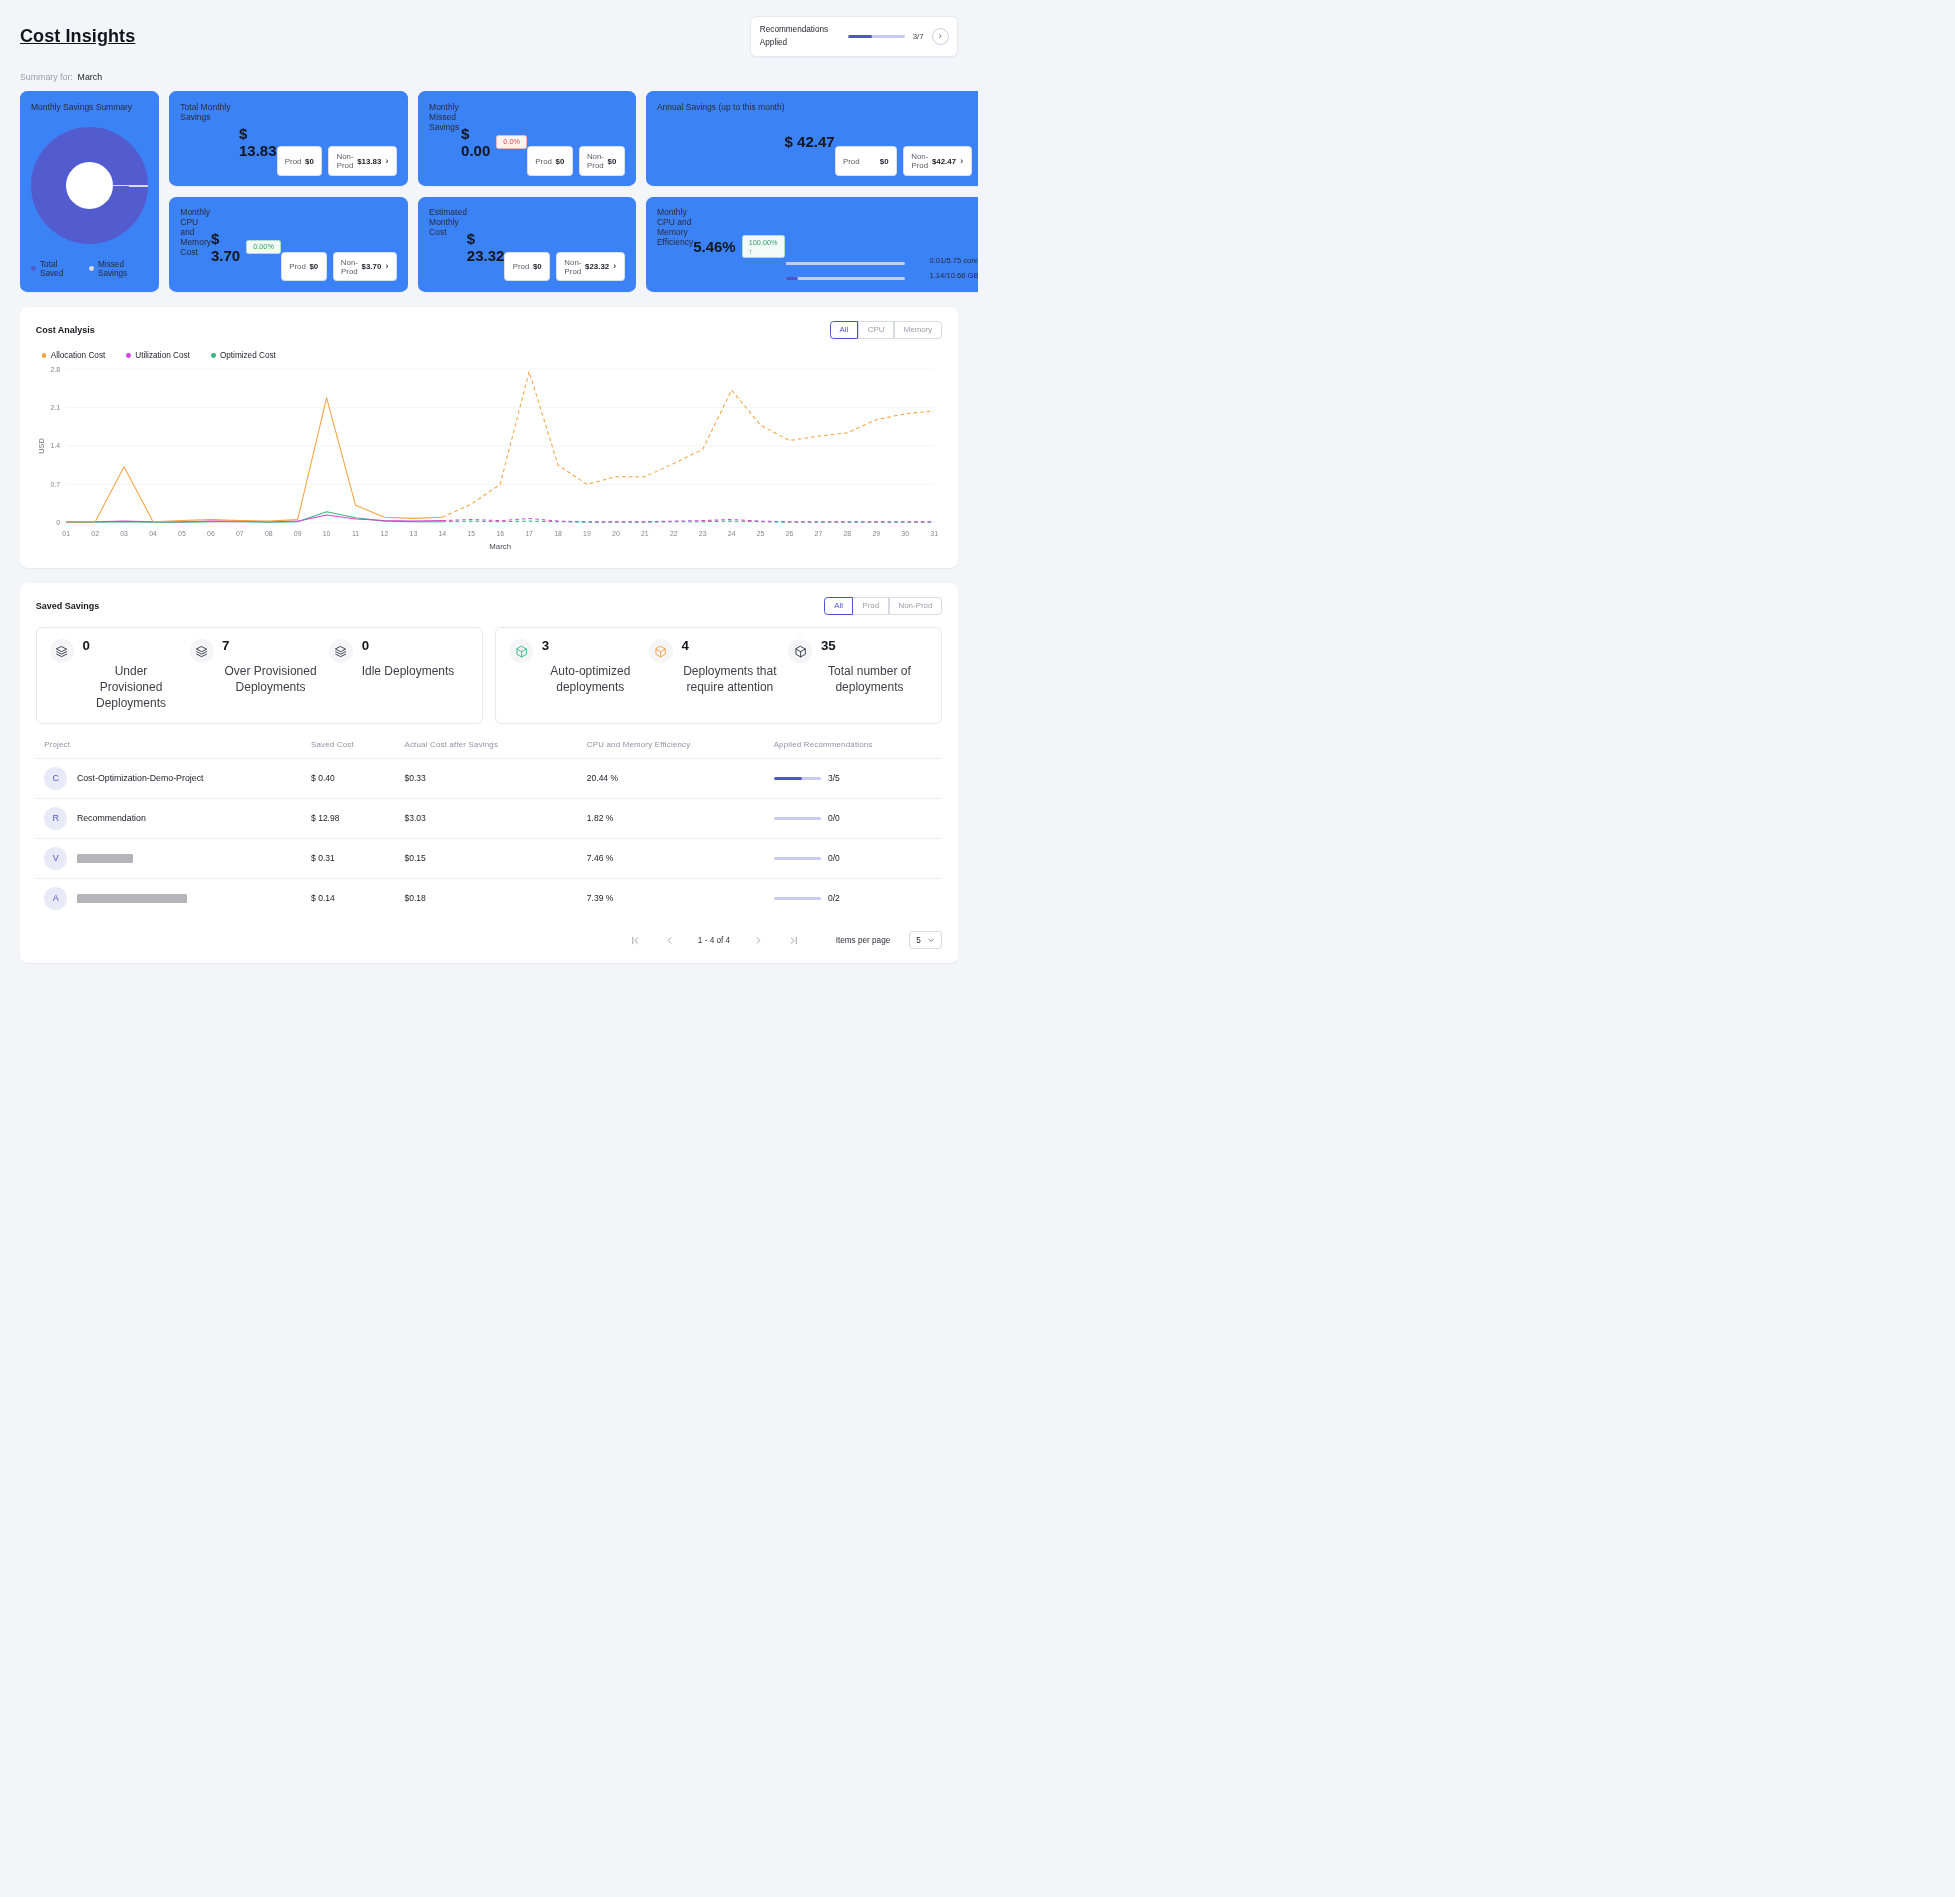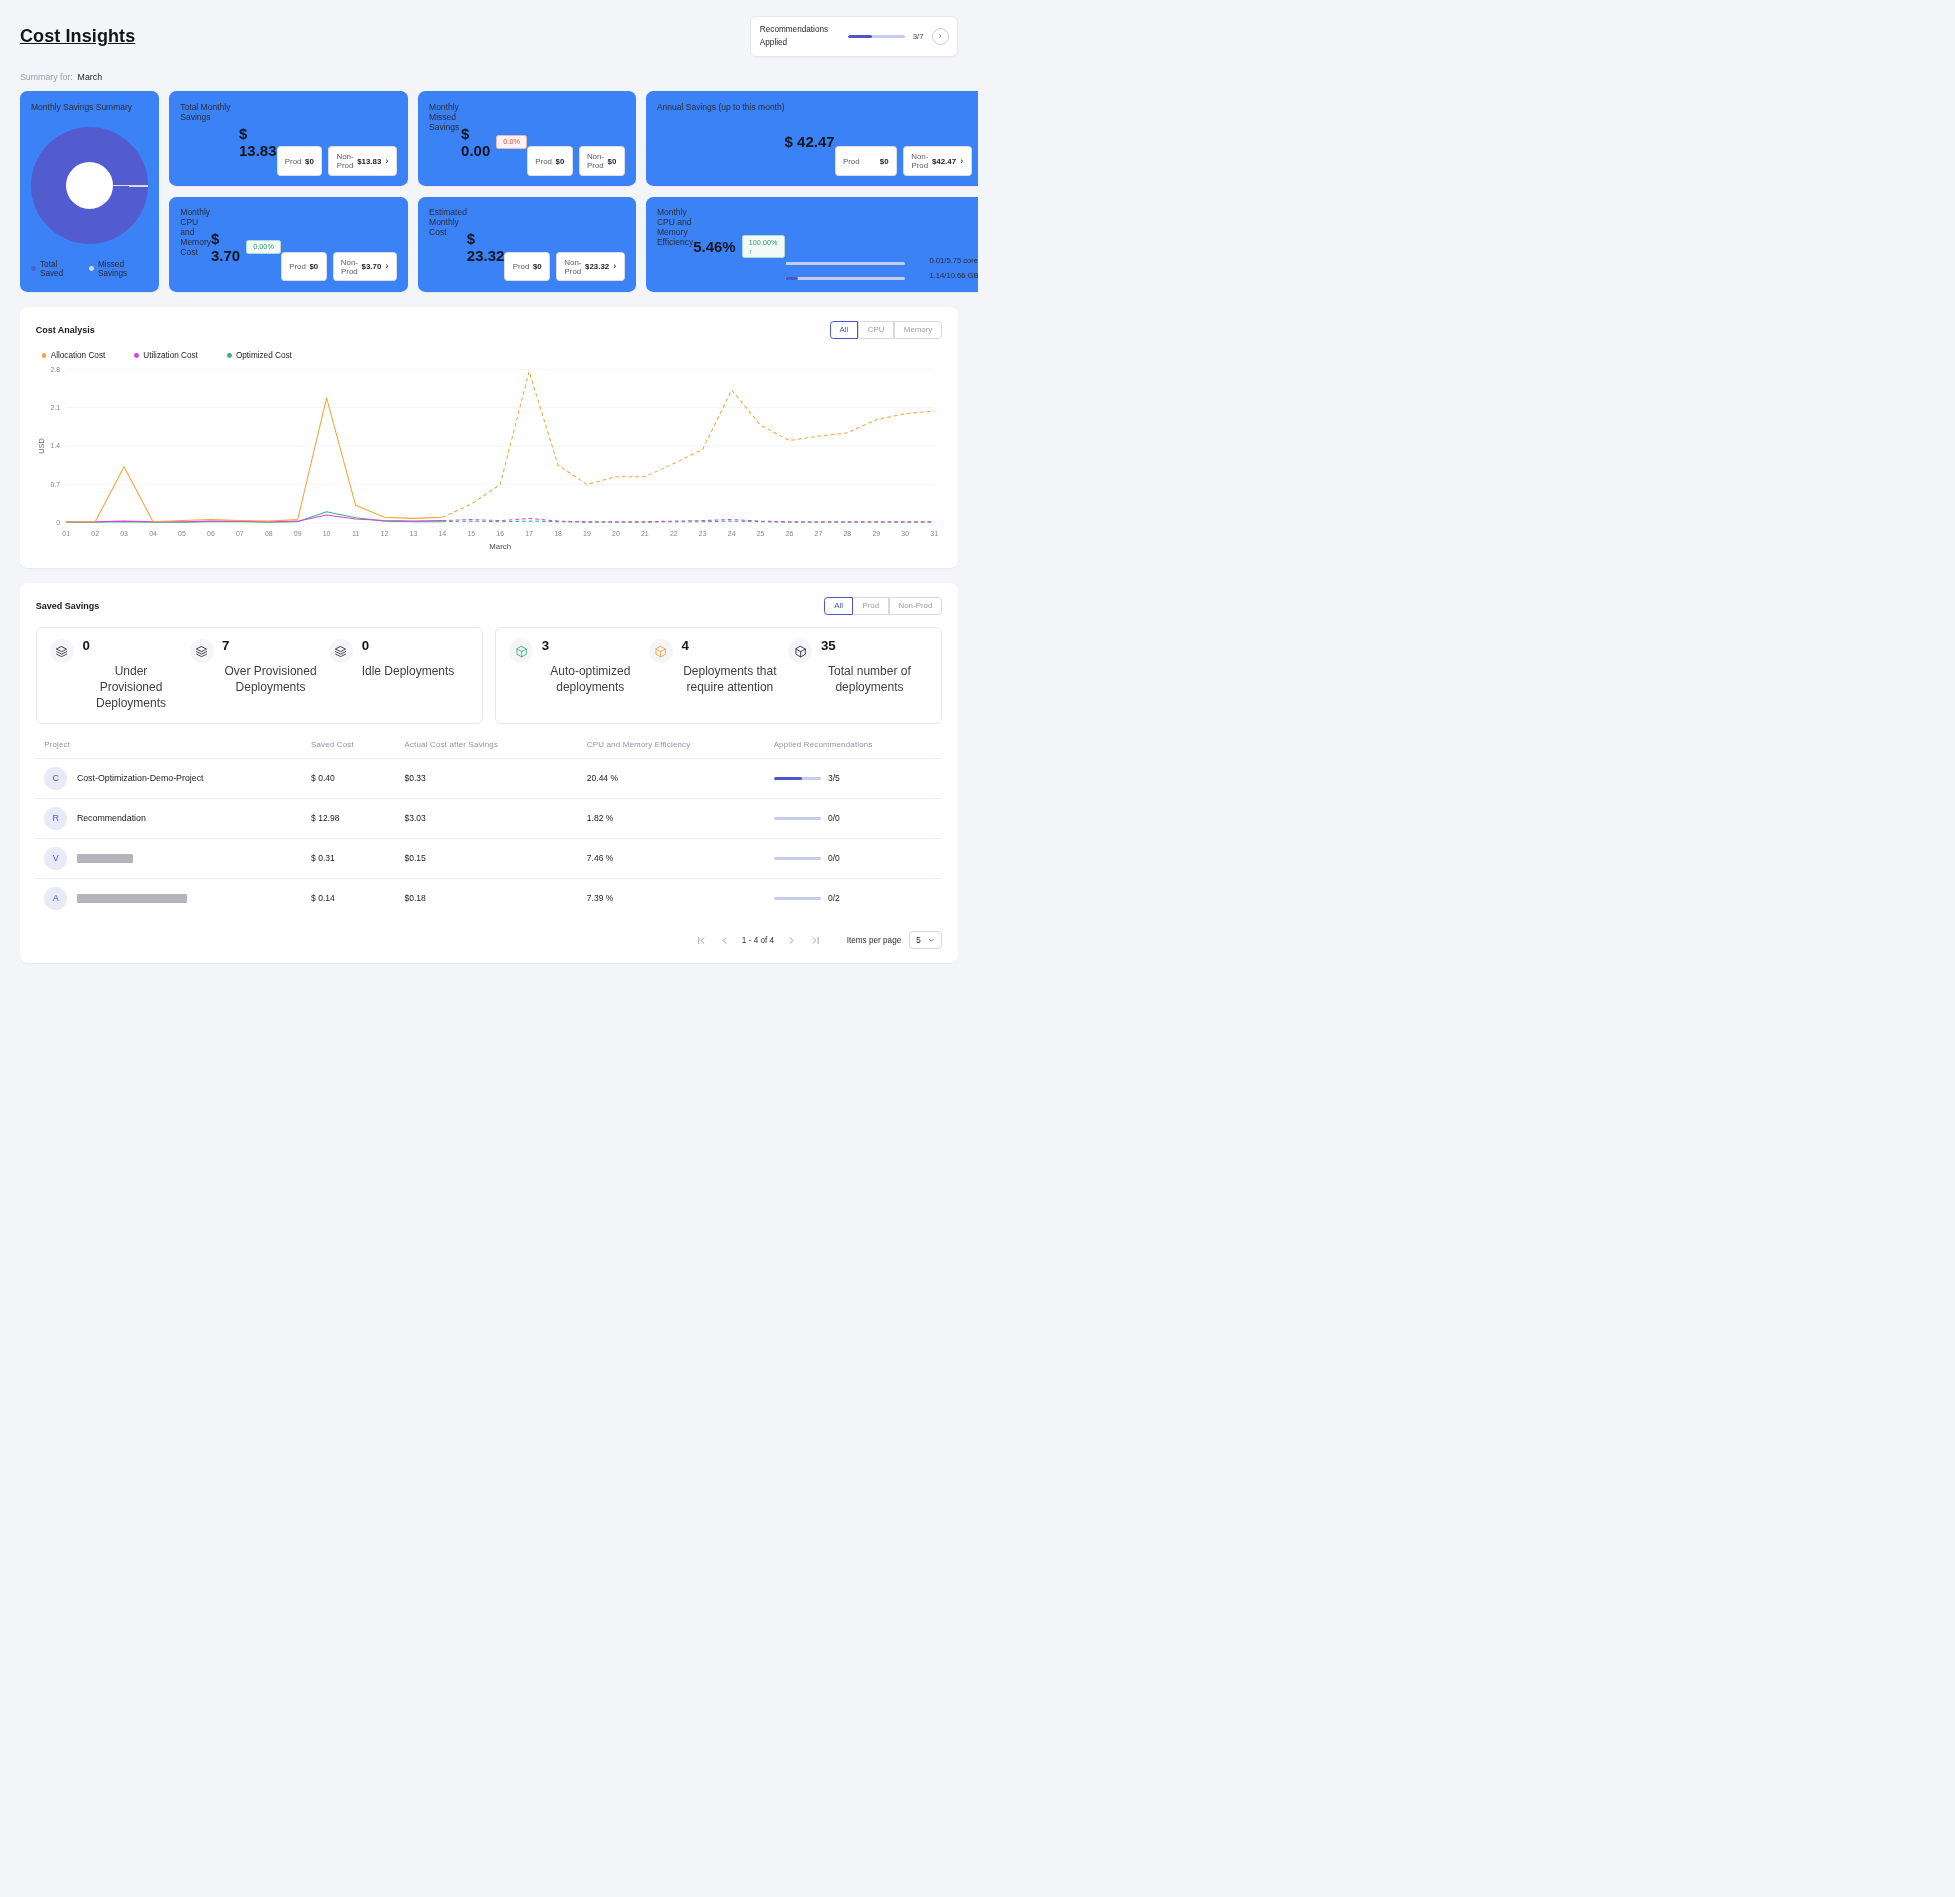--- a/index.html
+++ b/index.html
@@ -59,21 +59,21 @@
   .section-head { display:flex; justify-content:space-between; align-items:center; }
   .section-title { font-size:9px; font-weight:600; color:#18181f; }
   .seg { display:flex; }
   .seg .seg-btn { font-size:7.9px; padding:3.6px 9px; border:0.6px solid #d8d9e3; background:#fff; color:#9b9ba8;
              cursor:pointer; font-family:inherit; }
   .seg .seg-btn:first-child { border-radius:3.6px 0 0 3.6px; }
   .seg .seg-btn:last-child { border-radius:0 3.6px 3.6px 0; }
   .seg .seg-btn + .seg-btn { margin-left:-0.6px; }
   .seg .seg-btn.active { color:#4c55ce; border-color:#4c55ce; position:relative; z-index:1; }
 
-  .chart-legend { display:flex; gap:29px; margin:12px 0 2.4px 6px; font-size:8.2px; color:#23232e; }
+  .chart-legend { display:flex; gap:21px; margin:12px 0 2.4px 6px; font-size:8.2px; color:#23232e; }
   #cost-chart { width:100%; height:auto; display:block; }
 
   
   .stats-row { display:grid; grid-template-columns:1fr 1fr; gap:12px; margin-top:12px; }
   .stats-box { border:0.6px solid #e6e7ee; border-radius:6px; padding:11.5px 13.3px; display:flex; }
   .stat-item { flex:1; display:flex; gap:8.5px; align-items:flex-start; }
   .stat-icon { width:24px; height:24px; border-radius:50%; background:#f5f5f8; display:flex; align-items:center; justify-content:center; flex:0 0 auto; }
   .stat-num { font-size:13.3px; font-weight:700; color:#15151d; line-height:1.1; }
   .stat-label { font-size:12px; color:#3e3e4a; margin-top:9px; max-width:97px; line-height:1.35;text-align:center; }
 
@@ -84,21 +84,21 @@
   .proj { display:flex; align-items:center; gap:9.7px; font-size:8.8px; }
   .avatar { width:23px; height:23px; border-radius:50%; background:#e8eaf8; color:#4f58c5; font-size:9px;
             display:flex; align-items:center; justify-content:center; flex:0 0 auto; }
   .redacted { height:9px; background:#b4b4ba; border-radius:1.2px; display:inline-block; }
   .redacted.r-short { width:56px; }
   .redacted.r-long { width:110px; }
   .rec-cell { display:flex; align-items:center; gap:7.3px; }
   .rec-track { width:47px; height:3px; border-radius:1.8px; background:#c7cbee; position:relative; overflow:hidden; }
   .rec-fill { position:absolute; left:0; top:0; bottom:0; background:#4f56c8; border-radius:1.8px; }
 
-  .pager { display:flex; justify-content:flex-end; align-items:center; gap:8px; margin-top:13.3px; font-size:8.2px; color:#33333e; }
+  .pager { display:flex; justify-content:flex-end; align-items:center; gap:19px; margin-top:13.3px; font-size:8.2px; color:#33333e; }
   .pg-btn { background:none; border:none; cursor:pointer; display:flex; align-items:center; padding:2.4px; }
   .pg-range { margin:0 1.2px; }
   .ipp-label { margin-left:15.7px; color:#2c2c37; }
   .ipp-select { border:0.6px solid #d8d9e3; border-radius:3.6px; padding:3.6px 6px; background:#fff; display:flex;
                 align-items:center; gap:6px; font-size:8.2px; color:#22222c; cursor:pointer; font-family:inherit; }
 </style>
 </head>
 <body>
 
 <div class="page">

